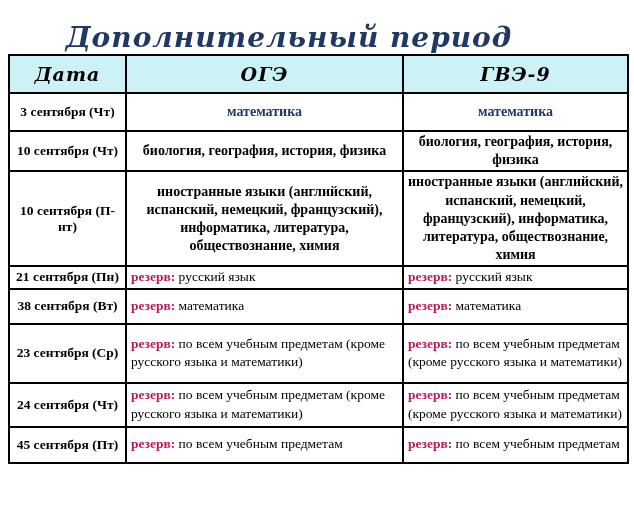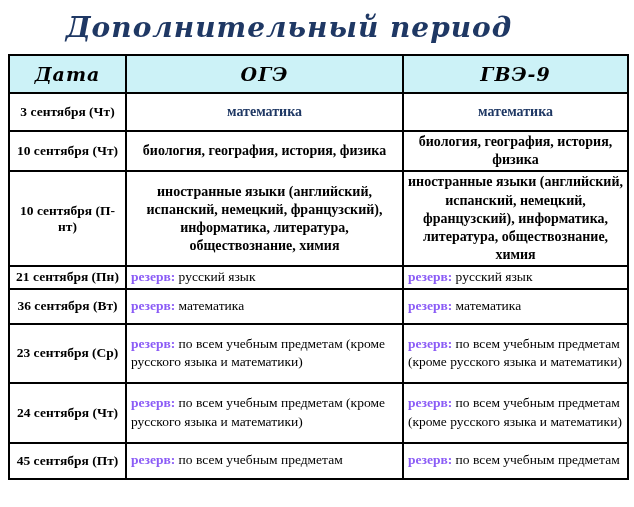--- a/index.html
+++ b/index.html
@@ -11,21 +11,21 @@
     width: 634px;
     height: 507px;
     font-family: "Liberation Serif", serif;
     color: #000000;
     overflow: hidden;
   }
   .title-wrap {
     width: 578px;
     height: 54px;
     display: flex;
-    align-items: center;
+    align-items: flex-end;
     justify-content: center;
   }
   .page-title {
     font-family: "DejaVu Serif", serif;
     font-style: italic;
     font-weight: bold;
     font-size: 28px;
     letter-spacing: 1px;
     color: #1f3864;
   }
@@ -67,21 +67,21 @@
     font-size: 13.5px;
     font-weight: normal;
     text-align: left;
     padding-left: 7px;
     padding-right: 6px;
     line-height: 1.35;
     color: #000000;
   }
   .rlabel {
     font-weight: bold;
-    color: #8b5cf6;
+    color: #be185d;
   }
 </style>
 </head>
 <body>
 
 <div class="title-wrap">
   <div class="page-title">Дополнительный период</div>
 </div>
 
 <table class="schedule">
@@ -116,32 +116,32 @@
     <td class="subj">иностранные языки (английский, испанский, немецкий, французский), информатика, литература, обществознание, химия</td>
   </tr>
 
   <tr style="height:20px">
     <td class="date">21 сентября (Пн)</td>
     <td class="res"><span class="rlabel">резерв:</span> <span>русский язык</span></td>
     <td class="res"><span class="rlabel">резерв:</span> <span>русский язык</span></td>
   </tr>
 
   <tr style="height:35px">
-    <td class="date">36 сентября (Вт)</td>
+    <td class="date">38 сентября (Вт)</td>
     <td class="res"><span class="rlabel">резерв:</span> <span>математика</span></td>
     <td class="res"><span class="rlabel">резерв:</span> <span>математика</span></td>
   </tr>
 
   <tr style="height:59px">
     <td class="date">23 сентября (Ср)</td>
     <td class="res"><span class="rlabel">резерв:</span> <span>по всем учебным предметам (кроме русского языка и математики)</span></td>
     <td class="res"><span class="rlabel">резерв:</span> <span>по всем учебным предметам (кроме русского языка и математики)</span></td>
   </tr>
 
-  <tr style="height:60px">
+  <tr style="height:44px">
     <td class="date">24 сентября (Чт)</td>
     <td class="res"><span class="rlabel">резерв:</span> <span>по всем учебным предметам (кроме русского языка и математики)</span></td>
     <td class="res"><span class="rlabel">резерв:</span> <span>по всем учебным предметам (кроме русского языка и математики)</span></td>
   </tr>
 
   <tr style="height:36px">
     <td class="date">45 сентября (Пт)</td>
     <td class="res"><span class="rlabel">резерв:</span> <span>по всем учебным предметам</span></td>
     <td class="res"><span class="rlabel">резерв:</span> <span>по всем учебным предметам</span></td>
   </tr>

